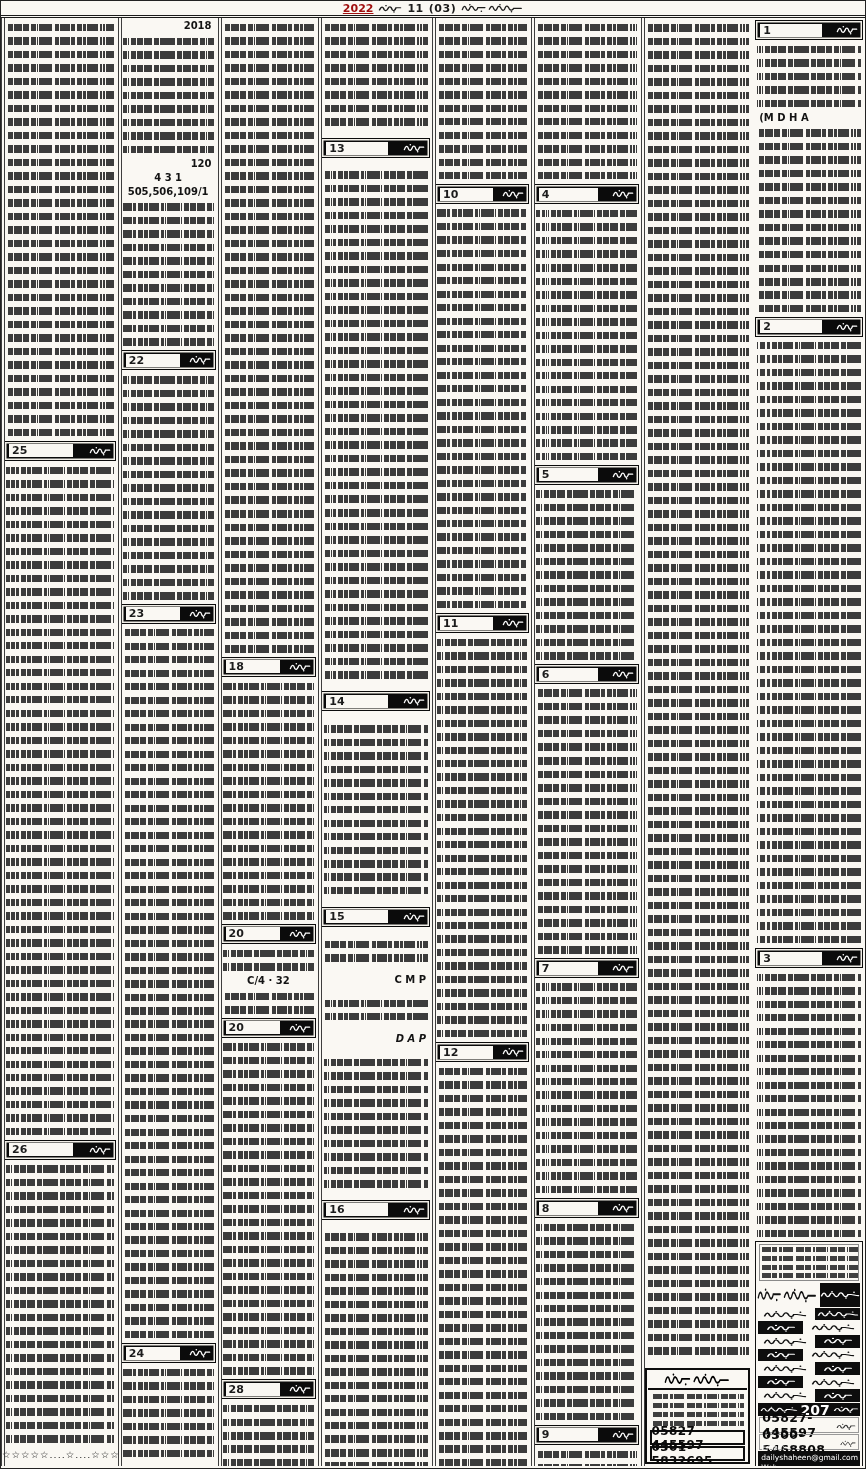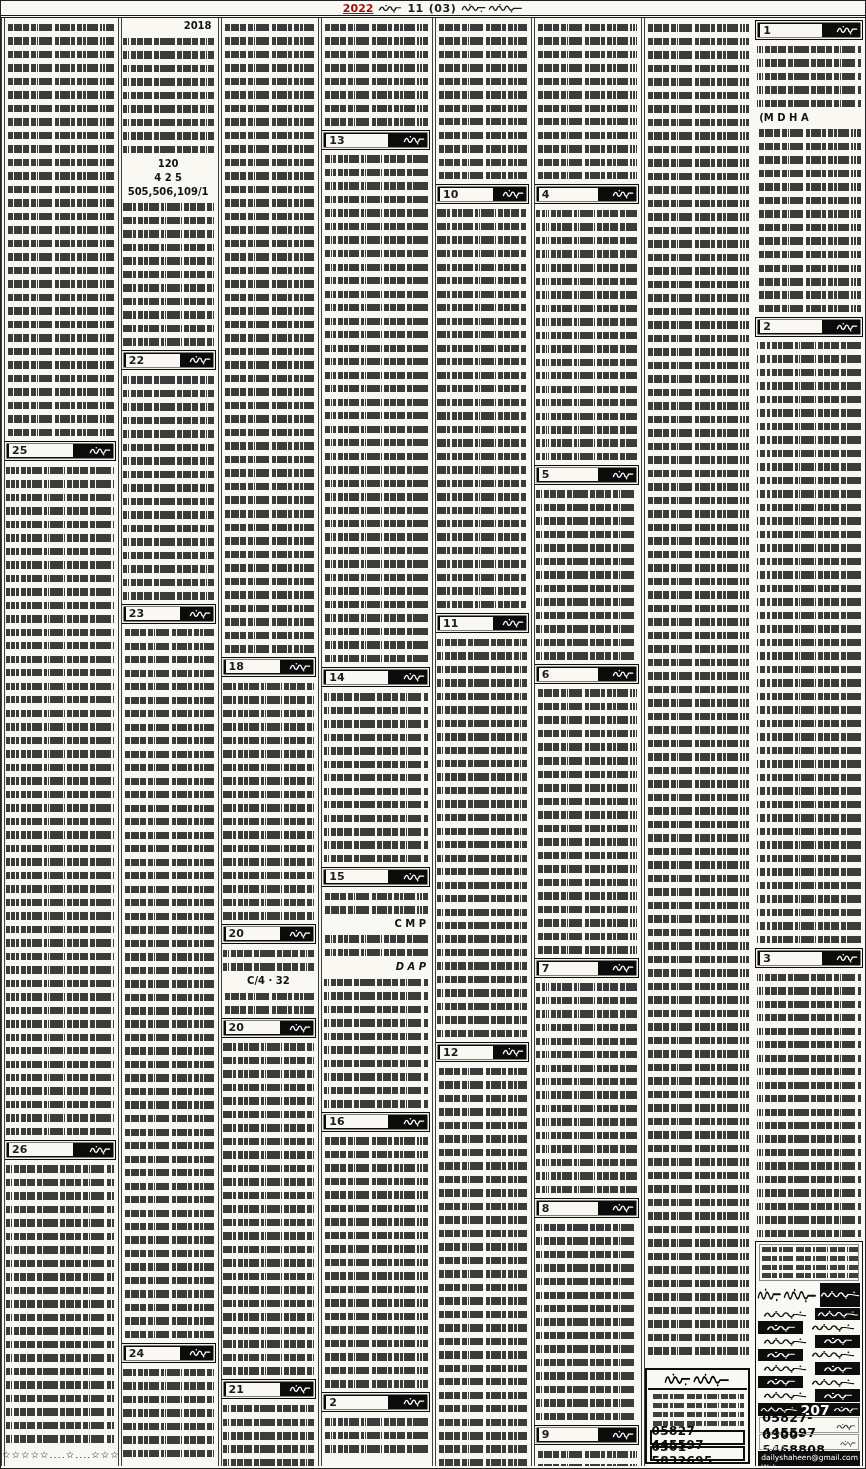--- a/index.html
+++ b/index.html
@@ -436,21 +436,21 @@
           </span>
         <span class="baq">
             <svg class="sq" width="22" height="10" viewBox="0 0 24 12" preserveAspectRatio="none">
               <use href="#sq24"></use>
             </svg>
             <span class="hid">بقیہ</span>
           </span>
         </div>
         <div class="sim v0" style="height: 405px;"></div>
       </div>
-      <div class="col" style="width: 114px;">
+      <div class="col" style="width: 114px; gap: 8px;">
         <div class="sim v0" style="height: 108px;"></div>
         <div class="marker">
           <span class="numbox">
             <span>13</span>
           </span>
         <span class="baq">
             <svg class="sq" width="22" height="10" viewBox="0 0 24 12" preserveAspectRatio="none">
               <use href="#sq24"></use>
             </svg>
             <span class="hid">بقیہ</span>
@@ -555,40 +555,40 @@
               <use href="#sq24"></use>
             </svg>
             <span class="hid">بقیہ</span>
           </span>
         </div>
         <div class="sim v2" style="height: 337.5px;">
           <span class="hid">دھرنا ختم کرنے تاہم کیمپ جاری رکھنے کا اعلان کرتے ہوئے کہا ہے کہ آنے والے لانگ مارچ کا استقبال کریں گے، رانا ثناء اللہ فوج اور پی ٹی آئی میں اختلافات پیدا کرنا چاہتے ہیں جس کی شدید مذمت کرتے ہیں</span>
         </div>
         <div class="marker">
           <span class="numbox">
-            <span>21</span>
+            <span>28</span>
           </span>
         <span class="baq">
             <svg class="sq" width="22" height="10" viewBox="0 0 24 12" preserveAspectRatio="none">
               <use href="#sq24"></use>
             </svg>
             <span class="hid">بقیہ</span>
           </span>
         </div>
         <div class="sim v1" style="height: 67.5px;">
           <span class="hid">خان اور دیگر پی ٹی آئی رہنماؤں کے خلاف قیادت اور اداروں پر سنگین الزامات پر حکومت نے مقدمات کے اندراج کیلئے</span>
         </div>
       </div>
       <div class="col" style="width: 100px;">
         <div class="numline" style="text-align: right;"><span>2018</span></div>
         <div class="sim v1" style="height: 121.5px;">
           <span class="hid">مقدمہ میں فوجداری دفعات بھی شامل ہوں گی، تعزیرات پاکستان کی دفعات 120 بی</span>
         </div>
-        <div class="numline" style="text-align: center;"><span>120</span></div>
-        <div class="numline" style="text-align: center;"><span>4        2        5</span></div>
+        <div class="numline" style="text-align: right;"><span>120</span></div>
+        <div class="numline" style="text-align: center;"><span>4        3        1</span></div>
         <div class="numline" style="text-align: center;"><span>505,506,109/1</span></div>
         <div class="sim v2" style="height: 148.5px;">
           <span class="hid">شامل ہوں گی، درخواست میں کہا گیا ہے کہ عمران خان نے پریس کانفرنس میں تعین</span>
         </div>
         <div class="marker">
           <span class="numbox">
             <span>22</span>
           </span>
         <span class="baq">
             <svg class="sq" width="22" height="10" viewBox="0 0 24 12" preserveAspectRatio="none">

